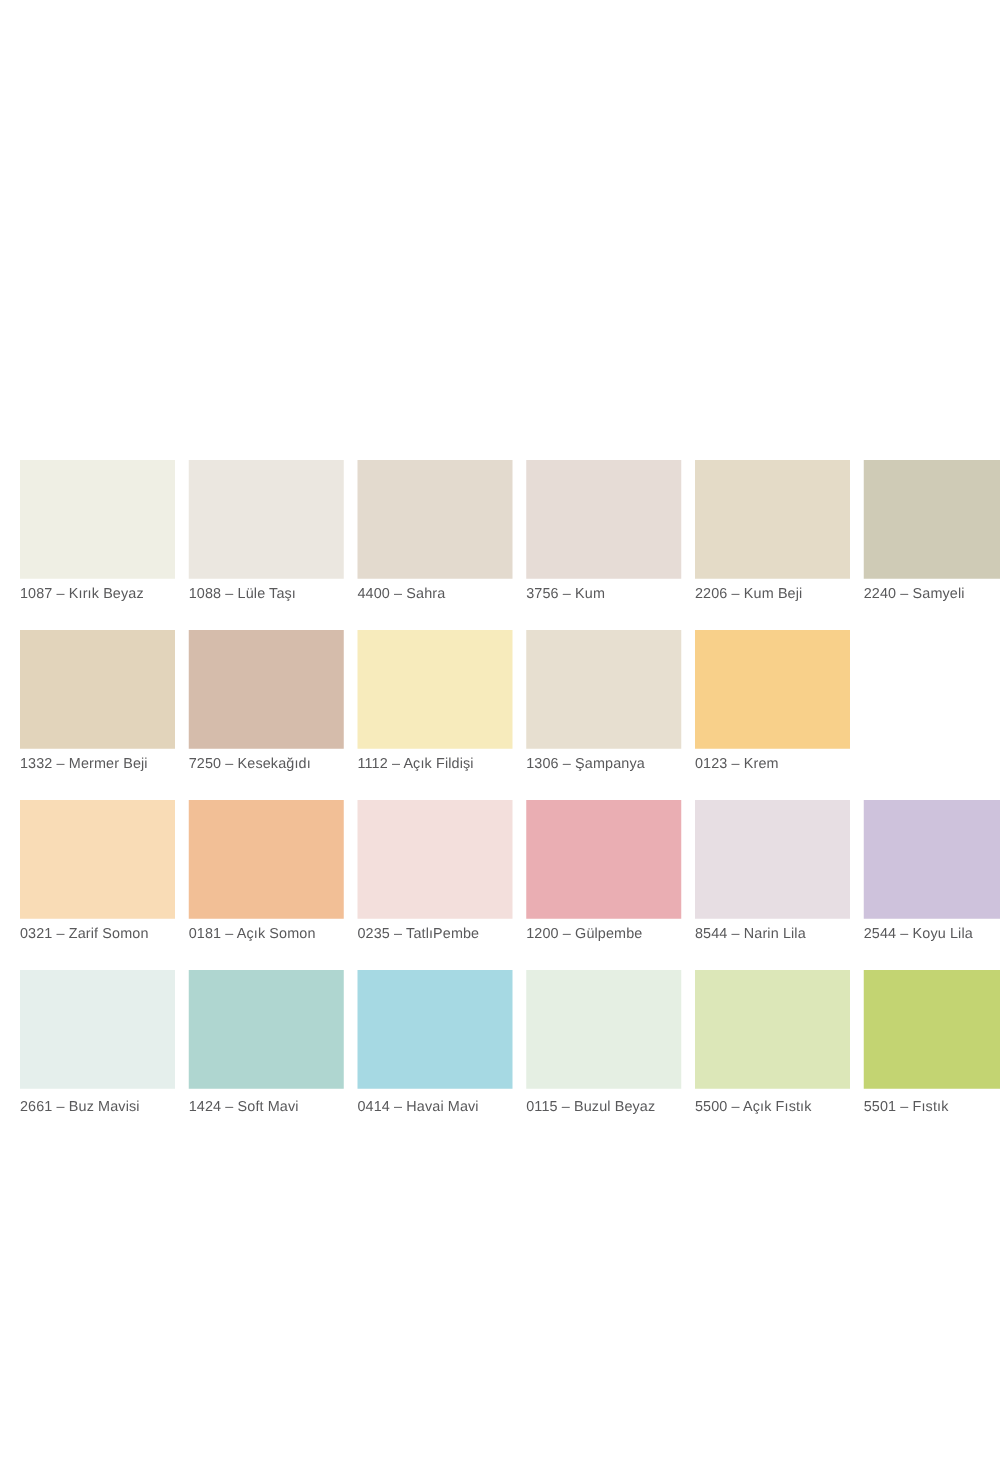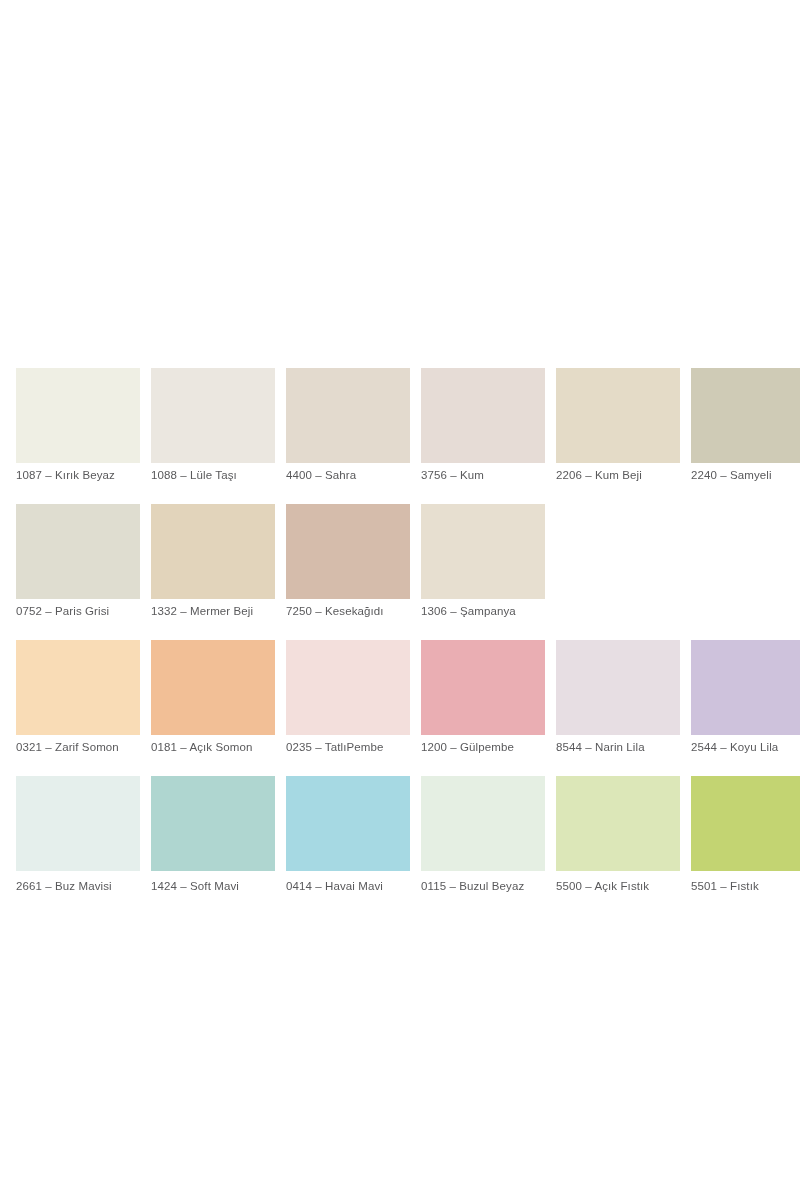--- a/index.html
+++ b/index.html
@@ -100,34 +100,38 @@
           <div class="swatch-chip" style="background-color: rgb(228, 219, 199);"></div>
           <span class="swatch-label">2206 – Kum Beji</span>
         </div>
         <div class="swatch-cell">
           <div class="swatch-chip" style="background-color: rgb(207, 203, 182);"></div>
           <span class="swatch-label">2240 – Samyeli</span>
         </div>
       </div>
       <div class="swatch-row">
         <div class="swatch-cell">
-          <div class="swatch-chip" style="background-color: rgb(223, 221, 208);"></div>
-          <span class="swatch-label">0752 – Paris Grisi</span>
-        </div>
-        <div class="swatch-cell">
           <div class="swatch-chip" style="background-color: rgb(226, 212, 187);"></div>
           <span class="swatch-label">1332 – Mermer Beji</span>
         </div>
         <div class="swatch-cell">
           <div class="swatch-chip" style="background-color: rgb(213, 188, 171);"></div>
           <span class="swatch-label">7250 – Kesekağıdı</span>
         </div>
         <div class="swatch-cell">
+          <div class="swatch-chip" style="background-color: rgb(247, 235, 188);"></div>
+          <span class="swatch-label">1112 – Açık Fildişi</span>
+        </div>
+        <div class="swatch-cell">
           <div class="swatch-chip" style="background-color: rgb(231, 223, 208);"></div>
           <span class="swatch-label">1306 – Şampanya</span>
+        </div>
+        <div class="swatch-cell">
+          <div class="swatch-chip" style="background-color: rgb(248, 208, 138);"></div>
+          <span class="swatch-label">0123 – Krem</span>
         </div>
       </div>
       <div class="swatch-row">
         <div class="swatch-cell">
           <div class="swatch-chip" style="background-color: rgb(249, 220, 182);"></div>
           <span class="swatch-label">0321 – Zarif Somon</span>
         </div>
         <div class="swatch-cell">
           <div class="swatch-chip" style="background-color: rgb(242, 191, 150);"></div>
           <span class="swatch-label">0181 – Açık Somon</span>

